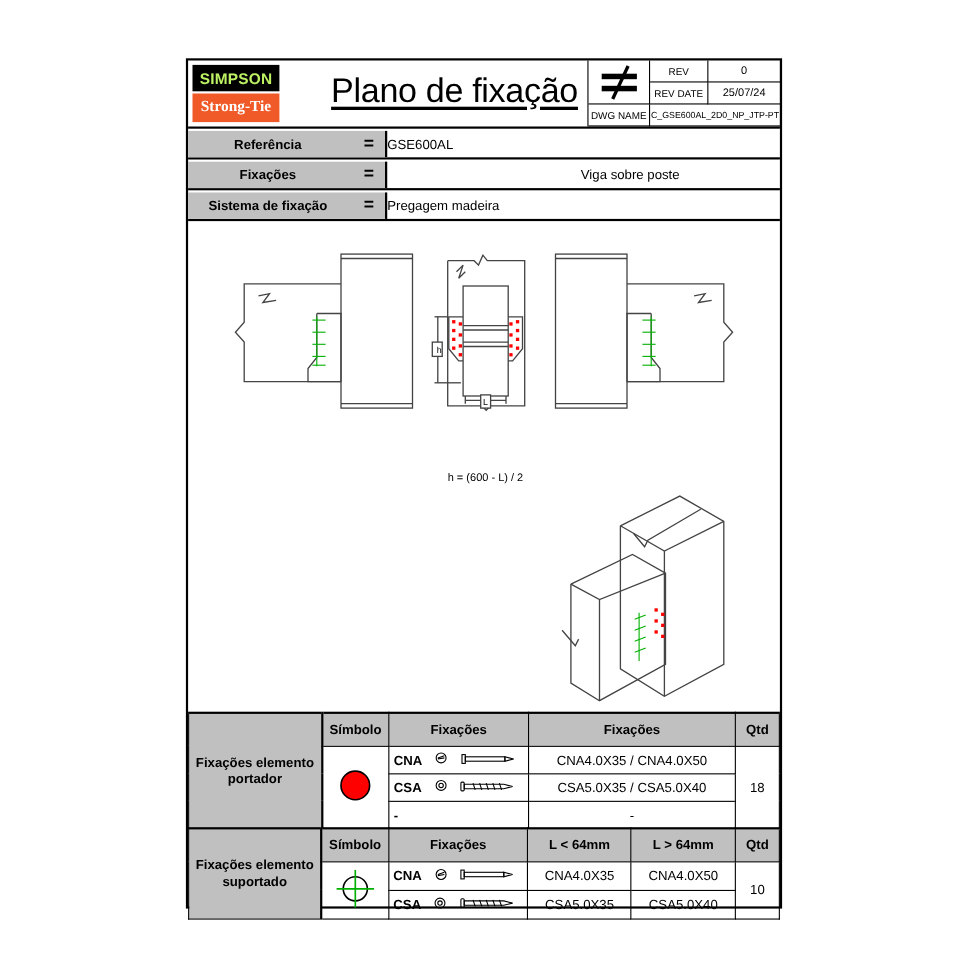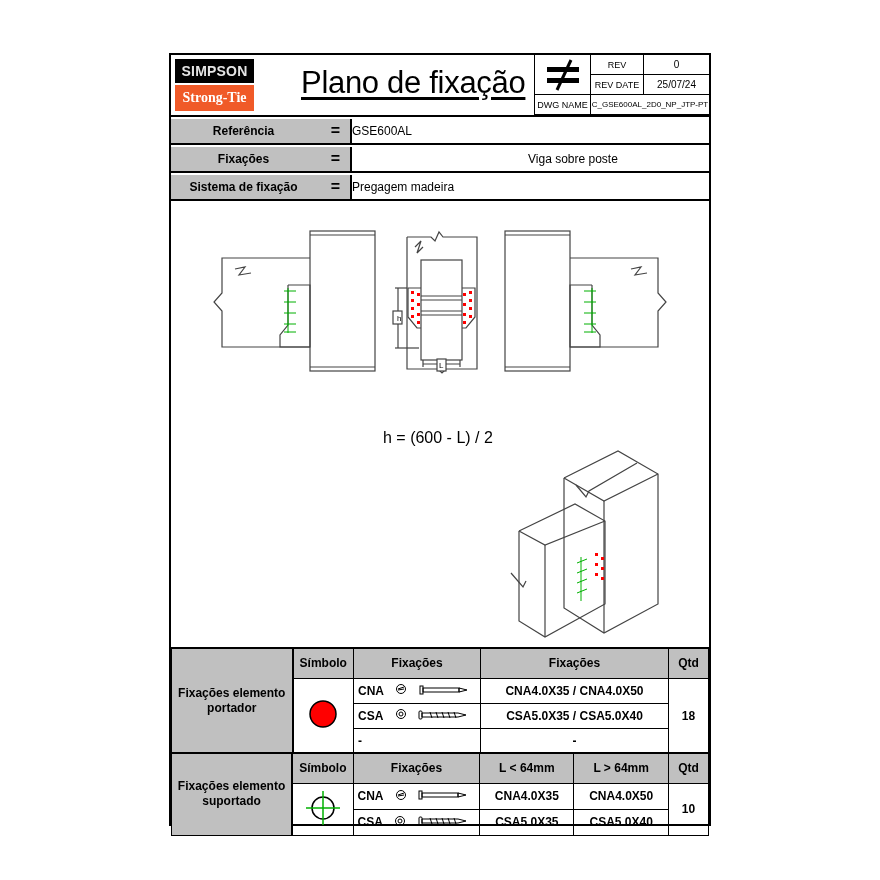--- a/index.html
+++ b/index.html
@@ -4,44 +4,44 @@
 <style>
   * { box-sizing: border-box; margin: 0; padding: 0; }
   html, body { width: 880px; height: 880px; background: #ffffff; overflow: hidden; }
   body { font-family: "Liberation Sans", sans-serif; color: #000; position: relative; }
 
   .sheet { position: absolute; left: 169px; top: 53px; width: 542px; height: 773px; border: 2px solid #000; background: #fff; }
 
   
   .header { position: absolute; left: 0; top: 0; width: 538px; height: 62px; border-bottom: 2px solid #000; }
   .logo { position: absolute; left: 4px; top: 4px; width: 79px; height: 53px; }
-  .logo-top { height: 24px; background: #000; color: #e5e5e5; font-weight: bold; font-size: 14px; text-align: center; line-height: 24px; letter-spacing: 0.2px; }
+  .logo-top { height: 24px; background: #000; color: #bef264; font-weight: bold; font-size: 14px; text-align: center; line-height: 24px; letter-spacing: 0.2px; }
   .logo-bot { height: 26px; margin-top: 2px; background: #f05a28; color: #fff; font-family: "Liberation Serif", serif; font-weight: bold; font-size: 14px; text-align: center; line-height: 26px; }
   .title { position: absolute; left: 130px; top: 10px; font-size: 31px; text-decoration: underline; text-underline-offset: 4px; letter-spacing: -0.3px; }
   .hdr-box { position: absolute; left: 363px; top: 0; width: 175px; height: 60px; border-left: 1px solid #000; }
   .neq { position: absolute; left: 0; top: 0; width: 56px; height: 40px; border-right: 1px solid #000; border-bottom: 1px solid #000; display: flex; align-items: center; justify-content: center; }
   .hdr-cell { position: absolute; border-right: 1px solid #000; border-bottom: 1px solid #000; font-size: 9px; display: flex; align-items: center; justify-content: center; }
 
   
   .info-row { position: absolute; left: 0; width: 538px; height: 26px; border-bottom: 2px solid #000; }
   .info-label { position: absolute; left: 0; top: 0; width: 181px; height: 100%; background: #c0c0c0; border-right: 2px solid #000; font-weight: bold; font-size: 12px; }
   .info-label .lbl { position: absolute; left: 0; width: 145px; text-align: center; top: 5px; }
   .info-label .eq { position: absolute; right: 10px; top: 3px; font-size: 16px; font-weight: bold; }
   .info-val { position: absolute; top: 0; height: 100%; font-size: 12px; text-align: left; line-height: 24px; }
 
   
   .drawing { position: absolute; left: 0; top: 146px; width: 538px; height: 446px; }
-  .formula { position: absolute; left: 212px; top: 228px; font-size: 16px; }
+  .formula { position: absolute; left: 236px; top: 228px; font-size: 10px; }
 
   
   table.fx { position: absolute; left: 0; border-collapse: collapse; width: 538px; }
   table.fx td { border: 1px solid #000; font-size: 12px; text-align: center; vertical-align: middle; }
   table.fx .hd { background: #c0c0c0; font-weight: bold; height: 30px; }
   table.fx .side { background: #c0c0c0; font-weight: bold; width: 121px; border-right: 2px solid #000; line-height: 15px; }
-  table.fx .bold { font-weight: bold; text-align: center; }
+  table.fx .bold { font-weight: normal; text-align: center; }
   .fixcell { text-align: left !important; padding-left: 4px; font-weight: bold; white-space: nowrap; }
   .fixcell span { display: inline-block; vertical-align: middle; }
   .sym-cell { width: 61px; }
 </style>
 </head>
 <body>
 
 <div class="sheet">
 
   <div class="header">

